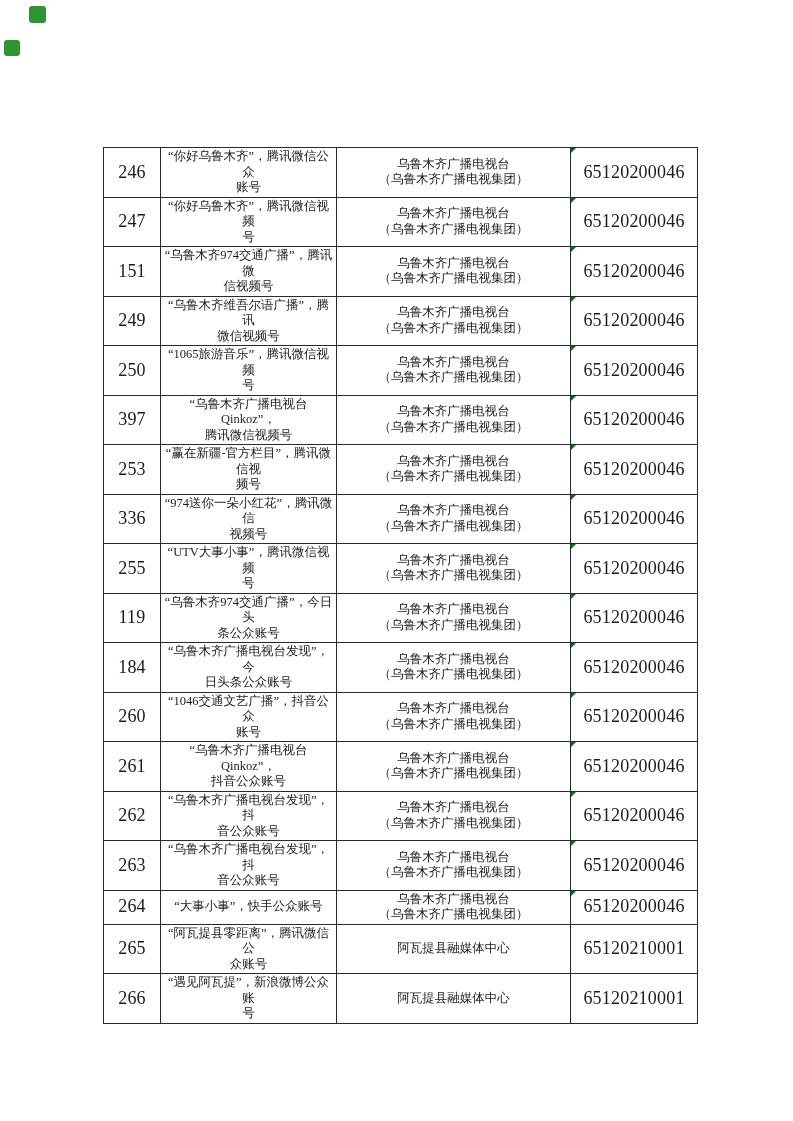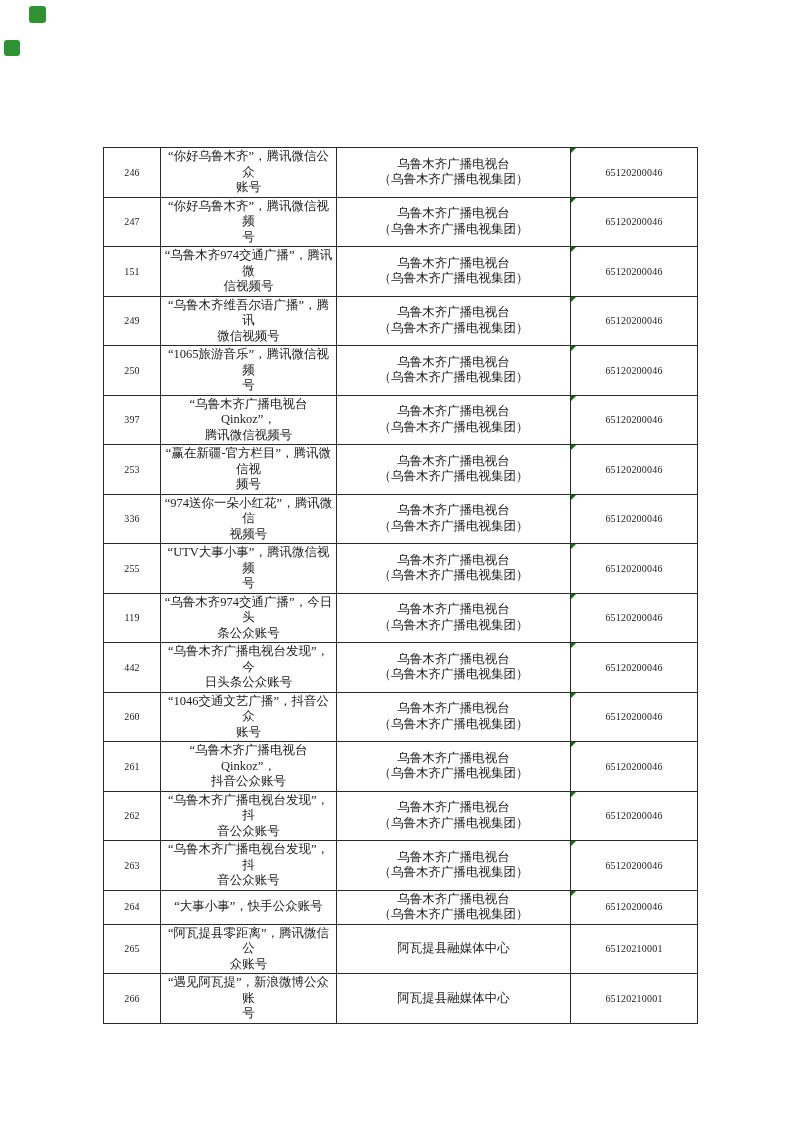--- a/index.html
+++ b/index.html
@@ -18,21 +18,21 @@
   col.c1{width:57px;}  col.c2{width:176px;}
   col.c3{width:234px;} col.c4{width:127px;}
   td{
     border:1px solid #2a2a2a;
     text-align:center;vertical-align:middle;
     font-size:12.5px;line-height:15.5px;
     padding:1px 2px;white-space:pre-line;overflow:hidden;
     position:relative;
   }
   tr.row{height:33.4px;}
-  td.num,td.license{font-size:10px;white-space:nowrap;letter-spacing:0.2px;text-align:center;}
+  td.num,td.license{font-size:18px;white-space:nowrap;letter-spacing:0.2px;text-align:center;}
   .corner-mark{
     position:absolute;top:0;left:0;width:0;height:0;
     border-top:5px solid var(--mark-color,#007500);
     border-right:5px solid transparent;
   }
 </style>
 </head>
 <body style="background: rgb(255, 255, 255);">
 
 <div id="green-square-1" class="green-square" style="background: rgb(47, 147, 49);"></div>
@@ -120,21 +120,21 @@
       </tr>
       <tr class="row">
         <td class="num">119</td>
         <td class="account">“乌鲁木齐974交通广播”，今日头
 条公众账号</td>
         <td class="org">乌鲁木齐广播电视台
 （乌鲁木齐广播电视集团）</td>
         <td class="license"><span class="corner-mark"></span>65120200046</td>
       </tr>
       <tr class="row">
-        <td class="num">442</td>
+        <td class="num">184</td>
         <td class="account">“乌鲁木齐广播电视台发现”，今
 日头条公众账号</td>
         <td class="org">乌鲁木齐广播电视台
 （乌鲁木齐广播电视集团）</td>
         <td class="license"><span class="corner-mark"></span>65120200046</td>
       </tr>
       <tr class="row">
         <td class="num">260</td>
         <td class="account">“1046交通文艺广播”，抖音公众
 账号</td>

